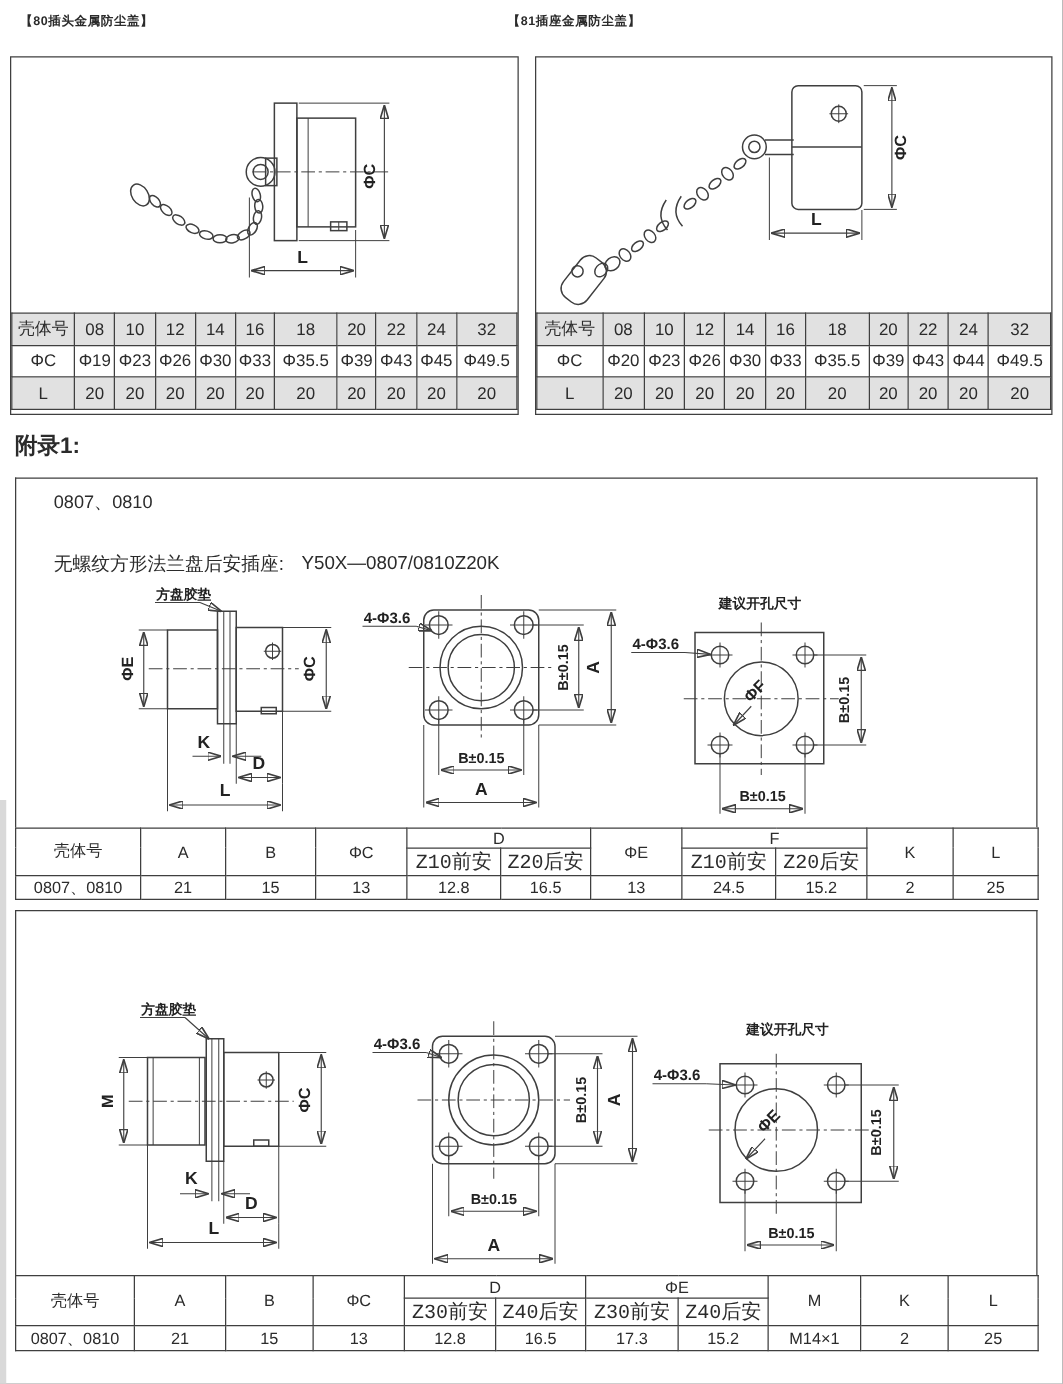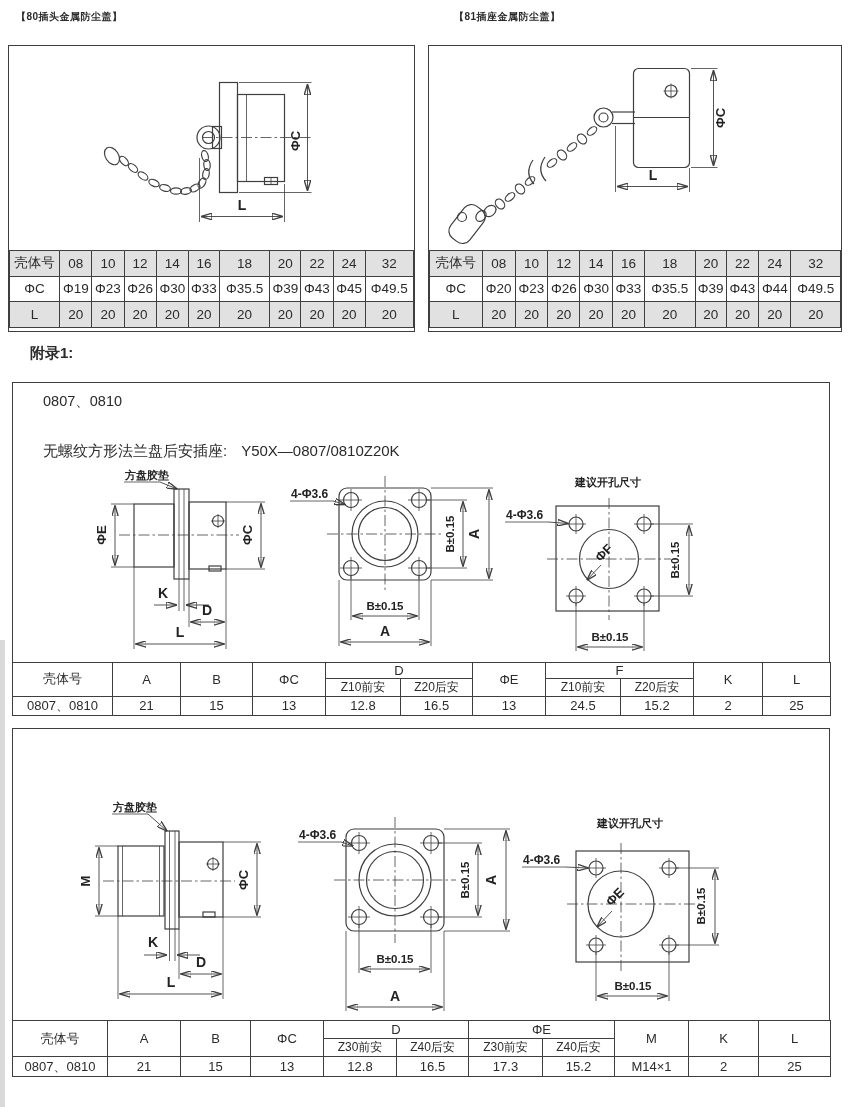--- a/index.html
+++ b/index.html
@@ -6,54 +6,54 @@
   .page {
     position:relative; width:850px; height:1107px; margin:0 auto;
     background:#ffffff; overflow:hidden;
     font-family:"Liberation Sans","DejaVu Sans",sans-serif;
     color:#2b2b2b;
   }
   .scan-strip { position:absolute; left:0; top:640px; width:5px; height:467px; background:#d9d9d9; }
 
   .cap-title { position:absolute; top:10px; font-size:10px; font-weight:700; letter-spacing:0.5px; }
   #cap-title-1 { left:16px; }
-  #cap-title-2 { left:454px;text-align:center; }
+  #cap-title-2 { left:406px;text-align:center; }
 
   .panel { position:absolute; top:45px; border:1.6px solid #3f3f3f; background:#fff; box-sizing:border-box; }
   #panel-1 { left:8px;   width:407px; height:287px; }
   #panel-2 { left:428px; width:414px; height:287px; }
   .panel svg { display:block; }
 
   table { border-collapse:collapse; table-layout:fixed; }
   .cap-table { width:100%; }
   .cap-table th, .cap-table td {
     border:1.3px solid #3f3f3f; height:24.5px; text-align:center;
     font-size:13.5px; font-weight:400; padding:0; overflow:hidden; white-space:nowrap;
   }
   .cap-table tr.shaded { background:#e1e1e1; }
 
-  .appendix-heading { position:absolute; left:12px; top:344px; font-size:15px; font-weight:700;margin-left:18px; }
+  .appendix-heading { position:absolute; left:12px; top:344px; font-size:18px; font-weight:700; }
 
   .app-box { position:absolute; left:12px; width:818px; border:1.6px solid #3f3f3f; border-bottom:none; background:#fff; box-sizing:border-box; }
   #app-box-1 { top:382px; height:279.5px; }
   #app-box-2 { top:728px; height:292px; }
   .part-code { position:absolute; left:30px; top:9px; font-size:14.5px; }
   .spec-line { position:absolute; left:30px; display:flex; gap:14px; font-size:15px; white-space:nowrap; }
   .app-box svg { position:absolute; left:0; }
 
   .app-table { position:absolute; left:12px; width:818px; background:#fff; box-sizing:border-box; }
   #app-table-1 { top:661.5px; }
   #app-table-2 { top:1020px; }
   .app-table th, .app-table td {
     border:1.3px solid #3f3f3f; text-align:center; padding:0;
     font-size:13px; font-weight:400; white-space:nowrap; overflow:hidden;
   }
   #app-table-1 th { height:15px; } #app-table-1 td { height:16px; }
   #app-table-2 th { height:17px; } #app-table-2 td { height:19px; }
-  .subhead th { font-size:12px; }
+  .subhead th { font-size:16px;font-family:Liberation Mono, monospace; }
 
   
   .draw line,.draw path,.draw rect,.draw circle,.draw ellipse,.draw polyline {
     stroke:#3f3f3f; fill:none; stroke-width:1.2;
   }
   .draw .thin  { stroke-width:0.8; }
   .draw .dim   { stroke-width:0.9; }
   .draw .cl    { stroke-width:0.8; stroke-dasharray:11 3 2.5 3; }
   .draw text   { fill:#222; stroke:none; font-family:"Liberation Sans","DejaVu Sans",sans-serif; }
   .t-dim  { font-size:14px; font-weight:700; }

